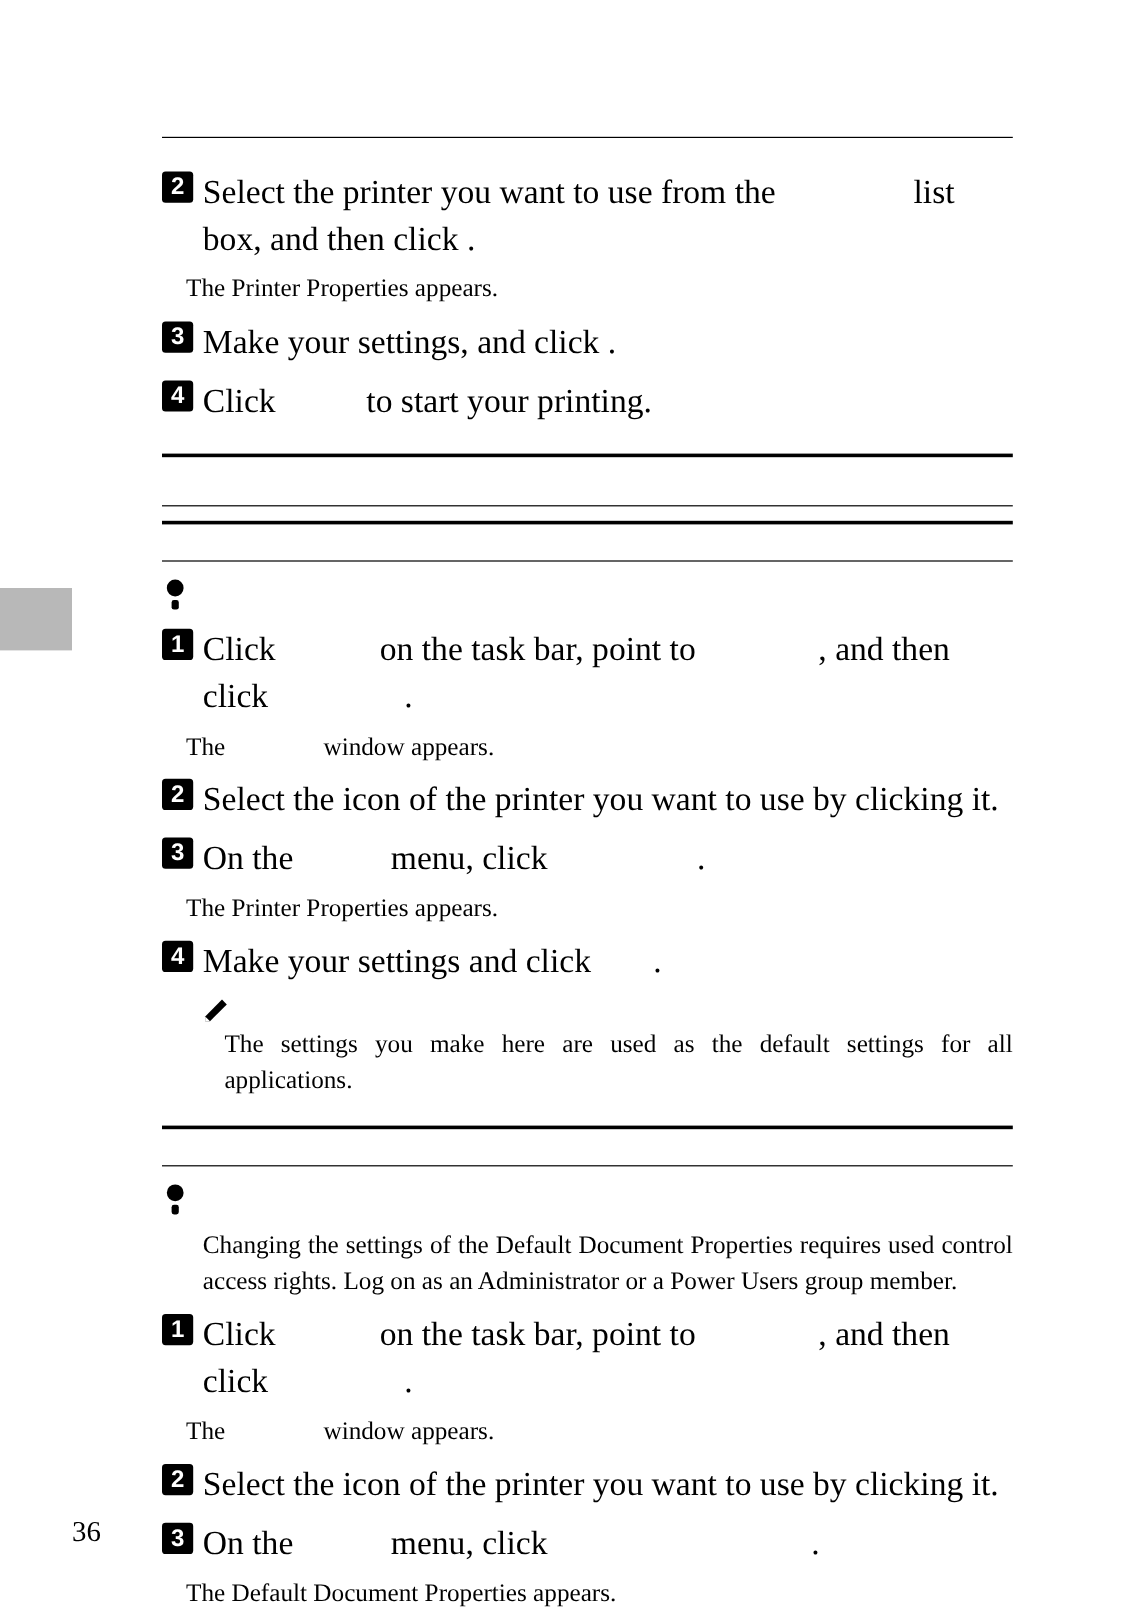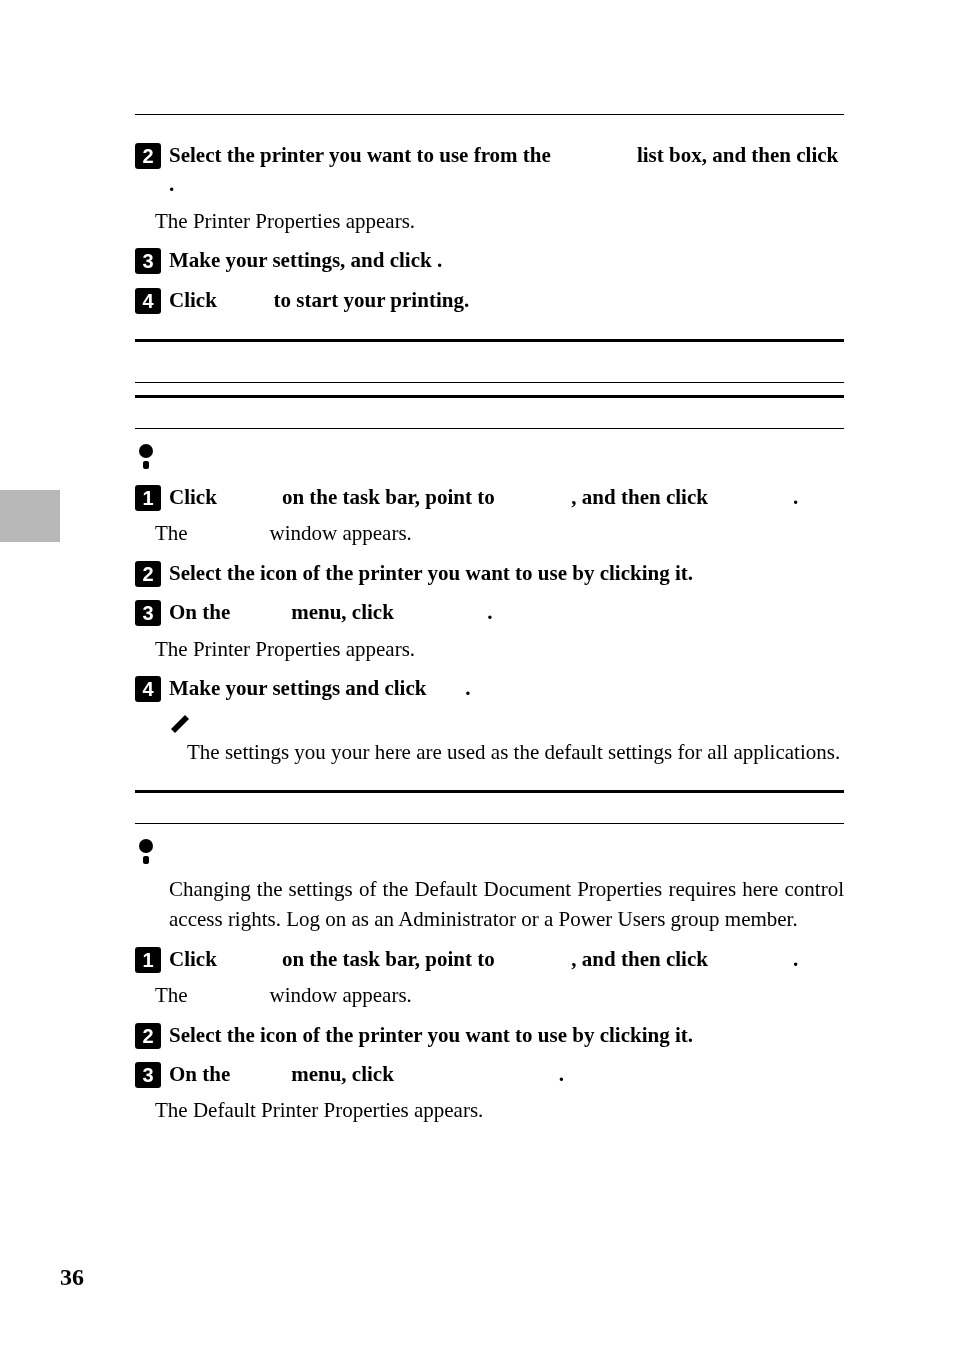--- a/index.html
+++ b/index.html
@@ -4,27 +4,27 @@
 <style>
   * { margin: 0; padding: 0; box-sizing: border-box; }
   html, body { width: 954px; height: 1351px; background: #fff; font-family: "Palatino Linotype", "Book Antiqua", Palatino, serif; color: #000; }
   .page { position: relative; width: 954px; height: 1351px; padding: 110px 110px 60px 135px; }
   .side-tab { position: absolute; left: 0; top: 490px; width: 60px; height: 52px; background: #b8b8b8; }
   .rule { border: 0; border-top: 1.5px solid #000; margin: 6px 0; }
   .rule-thin { border: 0; border-top: 1px solid #000; margin: 4px 0; }
   .rule-heavy { border: 0; border-top: 3px solid #000; margin: 6px 0; }
   .step { display: flex; align-items: flex-start; margin: 10px 0 6px 0; }
   .step-num { flex: 0 0 auto; width: 26px; height: 26px; background: #000; color: #fff; font-family: Arial, Helvetica, sans-serif; font-weight: 700; font-size: 20px; line-height: 26px; text-align: center; border-radius: 3px; margin-right: 8px; margin-top: 2px; }
-  .step-text { flex: 1 1 auto; font-weight: 700; font-size: 21px; line-height: 1.4; }
+  .step-text { flex: 1 1 auto; font-weight: 400; font-size: 28px; line-height: 1.4; }
   .sub { margin-left: 20px; font-size: 21px; line-height: 1.45; margin-top: 4px; margin-bottom: 6px; }
   .para { font-size: 21px; line-height: 1.45; margin: 6px 0 10px 34px; text-align: justify; }
   .limit { display: flex; align-items: center; margin: 14px 0 2px 0; }
   .note { display: flex; align-items: center; margin: 10px 0 2px 34px; }
   .note-body { margin-left: 52px; font-size: 21px; line-height: 1.45; text-align: justify; }
-  .page-num { position: absolute; left: 60px; bottom: 60px; font-size: 24px; font-weight: bold; }
+  .page-num { position: absolute; left: 60px; bottom: 60px; font-size: 24px; }
   .spacer-lg { height: 28px; }
   svg { display:block; }
 </style>
 </head>
 <body>
 <div class="page">
 
 <div class="side-tab"></div>
 
 <hr class="rule-thin" style="margin-bottom:26px;">
@@ -77,47 +77,47 @@
       <div class="step">
         <div class="step-num">4</div>
         <div class="step-text"><span>Make your settings and click <span style="display: inline-block; width: 1.6em;"></span>.</span></div>
       </div>
       <div class="note">
         <svg width="22" height="22" viewBox="0 0 22 22">
           <polygon points="2,20 6,20 20,6 16,2 2,16" fill="#000"></polygon>
           <polygon points="2,20 2,16 6,20" fill="#fff"></polygon>
         </svg>
       </div>
-      <div class="note-body">The settings you your here are used as the default settings for all applications.</div>
+      <div class="note-body">The settings you make here are used as the default settings for all applications.</div>
     </div>
 
 <hr class="rule-heavy" style="margin-top:22px;">
 <div style="height:18px;"></div>
 <hr class="rule">
 
 <div class="limit">
   <svg width="22" height="30" viewBox="0 0 22 30">
     <ellipse cx="11" cy="8" rx="7" ry="7" fill="#000"></ellipse>
     <rect x="8" y="18" width="6" height="8" rx="2" fill="#000"></rect>
   </svg>
 </div>
-<p class="para">Changing the settings of the Default Document Properties requires here control access rights. Log on as an Administrator or a Power Users group member.</p>
+<p class="para">Changing the settings of the Default Document Properties requires used control access rights. Log on as an Administrator or a Power Users group member.</p>
 
 <div id="groupC">
       <div class="step">
         <div class="step-num">1</div>
         <div class="step-text"><span>Click <span style="display: inline-block; width: 2.6em;"></span> on the task bar, point to <span style="display: inline-block; width: 3.4em;"></span>, and then click <span style="display: inline-block; width: 3.8em;"></span>.</span></div>
       </div>
       <div class="sub">The <span style="display: inline-block; width: 3.4em;"></span> window appears.</div>
       <div class="step">
         <div class="step-num">2</div>
         <div class="step-text"><span>Select the icon of the printer you want to use by clicking it.</span></div>
       </div>
       <div class="step">
         <div class="step-num">3</div>
         <div class="step-text"><span>On the <span style="display: inline-block; width: 2.4em;"></span> menu, click <span style="display: inline-block; width: 7.6em;"></span>.</span></div>
       </div>
-      <div class="sub">The Default Printer Properties appears.</div>
+      <div class="sub">The Default Document Properties appears.</div>
     </div>
 
 <div class="page-num">36</div>
 
 </div>
 
 </body></html>

